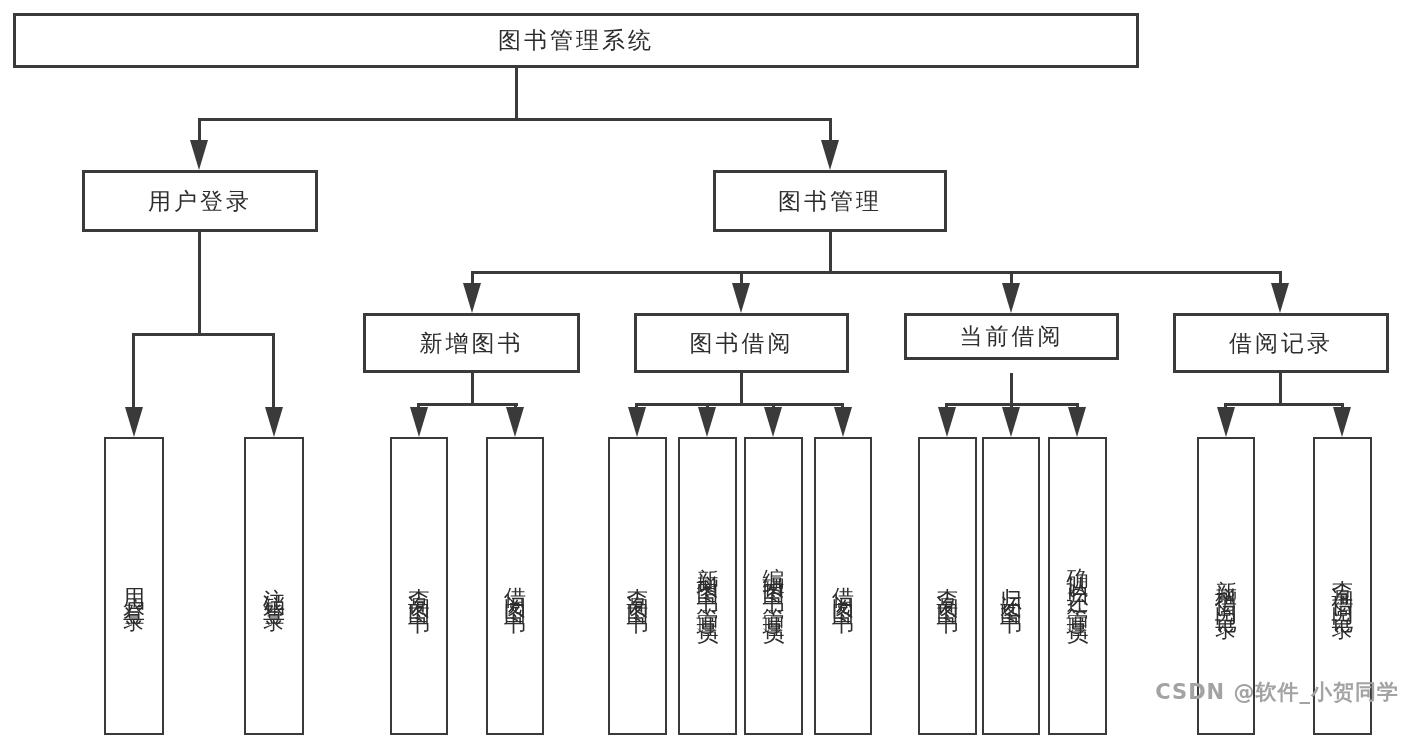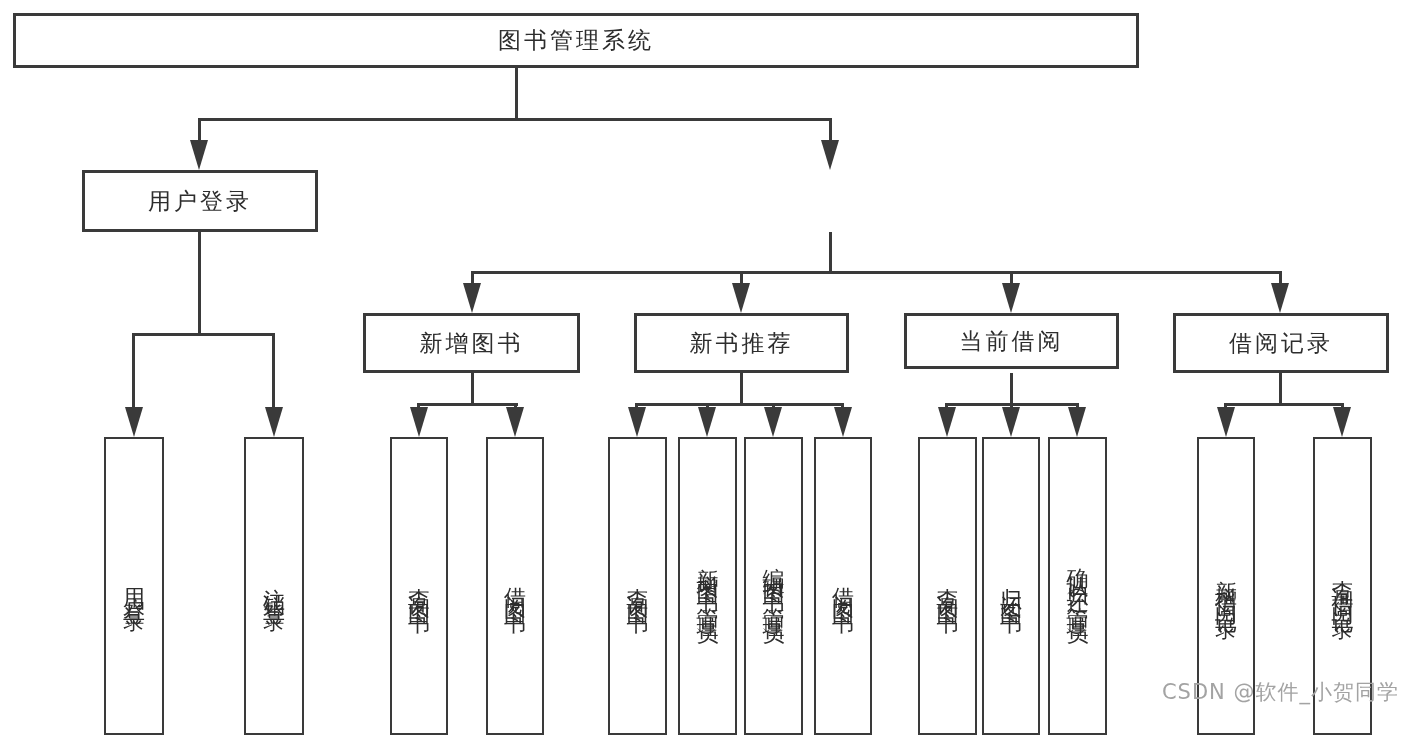--- a/index.html
+++ b/index.html
@@ -55,42 +55,46 @@
     border-right:9px solid transparent;
     border-top:30px solid var(--line);
   }
   .watermark{
     position:absolute;
     top:678px;right:6px;
     font-size:21px;
     letter-spacing:1px;
     color:var(--wm);
     white-space:nowrap;
+    font-weight:bold;
   }
 </style>
 </head>
 <body>
 
 <div class="canvas">
 
   <div class="box" style="left:13px;top:13px;width:1126px;height:55px">
     <span>图书管理系统</span>
   </div>
 
   <div class="box" style="left:82px;top:170px;width:236px;height:62px">
     <span>用户登录</span>
   </div>
+  <div class="box" style="left:713px;top:170px;width:234px;height:62px">
+    <span>图书管理</span>
+  </div>
 
   <div class="box" style="left:363px;top:313px;width:217px;height:60px">
     <span>新增图书</span>
   </div>
   <div class="box" style="left:634px;top:313px;width:215px;height:60px">
-    <span>新书推荐</span>
-  </div>
-  <div class="box" style="left:904px;top:313px;width:215px;height:56px">
+    <span>图书借阅</span>
+  </div>
+  <div class="box" style="left:904px;top:313px;width:215px;height:47px">
     <span>当前借阅</span>
   </div>
   <div class="box" style="left:1173px;top:313px;width:216px;height:60px">
     <span>借阅记录</span>
   </div>
 
   <div class="leaf" style="left:104px;top:437px;width:60px;height:298px">
     <span>用户登录</span>
   </div>
   <div class="leaf" style="left:244px;top:437px;width:60px;height:298px">

